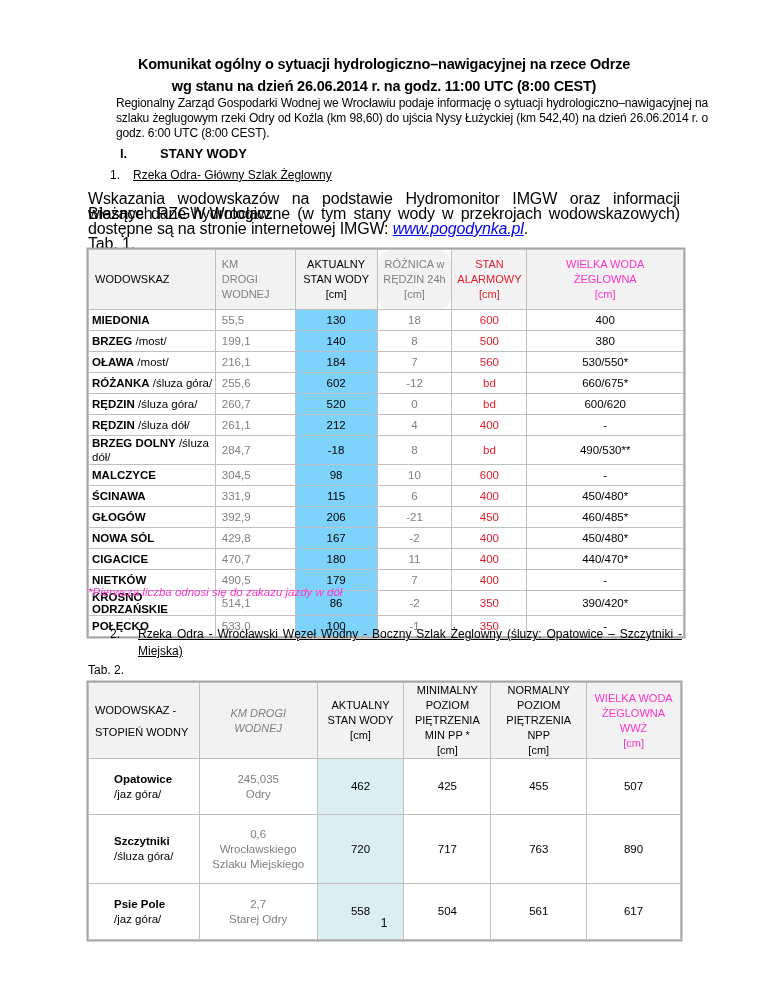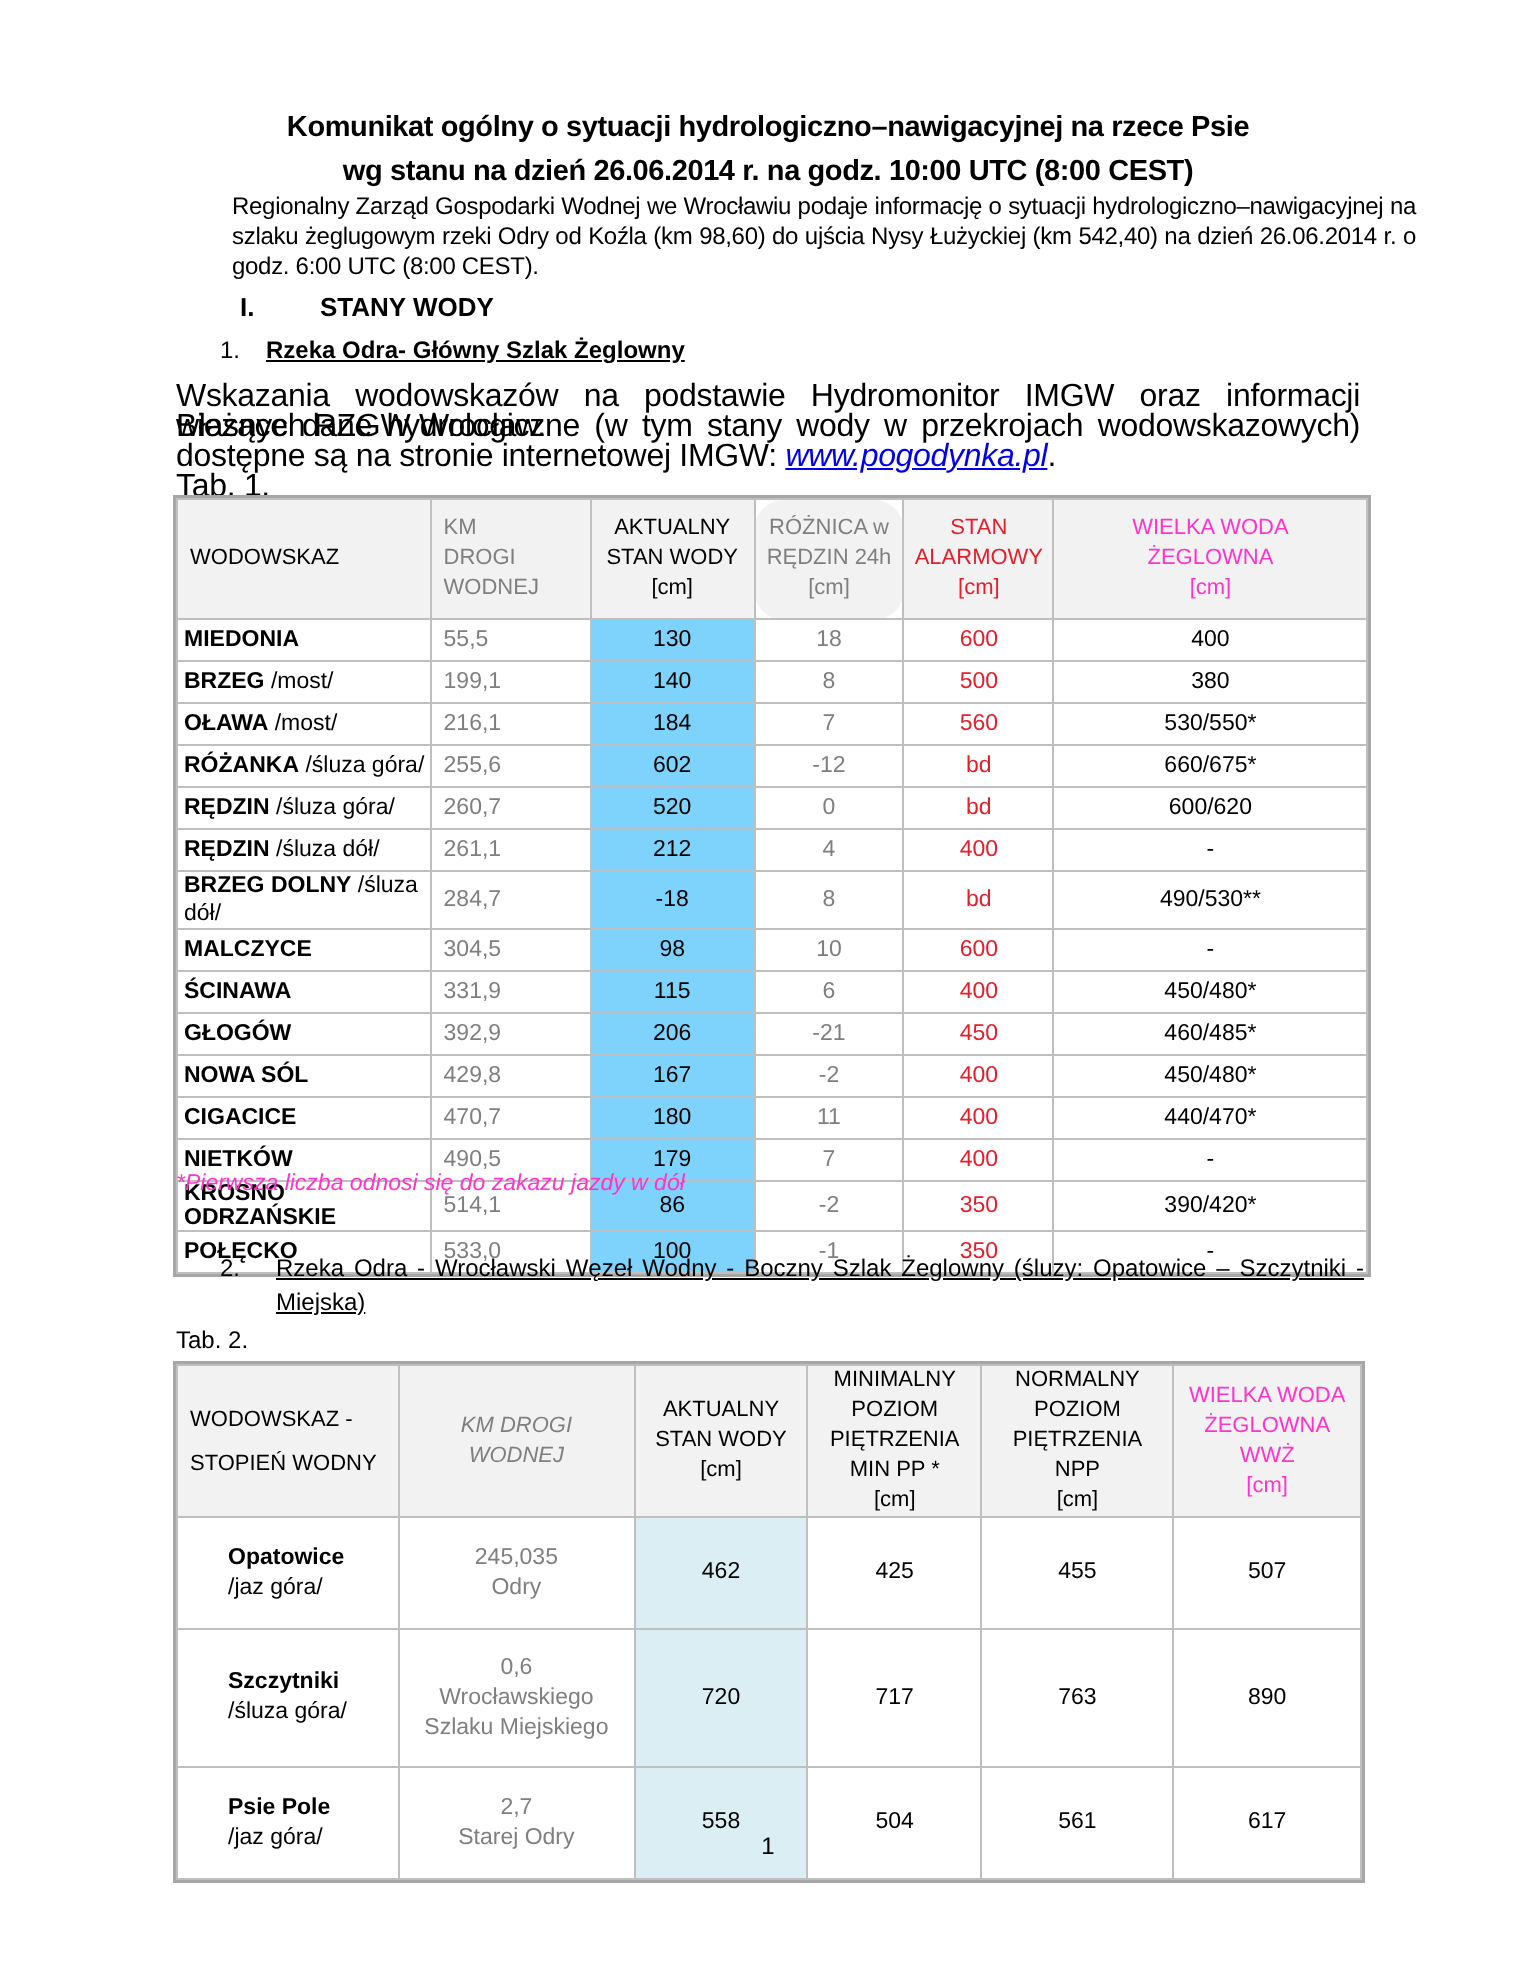--- a/index.html
+++ b/index.html
@@ -24,21 +24,21 @@
   }
   .section-heading {
     position: absolute; left: 120px; top: 146px;
     font-weight: bold; font-size: 13px;
   }
   .section-heading .num { display: inline-block; width: 40px; }
   .sub-heading {
     position: absolute; left: 110px; top: 168px; font-size: 12px;
   }
   .sub-heading .num { display: inline-block; width: 23px; }
-  .sub-heading .txt { text-decoration: underline; font-weight: bold; }
+  .sub-heading .txt { text-decoration: underline; }
   .para {
     position: absolute; left: 88px; width: 592px; font-size: 16px; line-height: 15px;
     text-align: justify; letter-spacing: -0.15px;
   }
   .link { color: #0000ee; text-decoration: underline; font-style: italic; }
   table { border-collapse: collapse; position: absolute; }
   td, th { border: 1px solid #bfbfbf; font-weight: normal; }
   #tab1 { left: 88px; top: 249px; width: 596px; font-size: 11.5px; }
   #tab1 { box-shadow: 0 0 0 1.5px #a6a6a6; }
   #tab1 th { background: #f2f2f2; height: 60px; vertical-align: middle; line-height: 15px; text-align: center; padding: 0 2px; font-size: 11px; }
@@ -80,22 +80,22 @@
   .nm-line2 { display: block; font-weight: normal; }
   .km-line { display: block; }
   .page-number { position: absolute; left: 0; width: 768px; text-align: center; top: 916px; font-size: 12px; }
 </style>
 </head>
 <body>
 
 <div class="page">
 
   <div class="title">
-    <div>Komunikat ogólny o sytuacji hydrologiczno–nawigacyjnej na rzece Psie</div>
-    <div>wg stanu na dzień 26.06.2014 r. na godz. 10:00 UTC (8:00 CEST)</div>
+    <div>Komunikat ogólny o sytuacji hydrologiczno–nawigacyjnej na rzece Odrze</div>
+    <div>wg stanu na dzień 26.06.2014 r. na godz. 11:00 UTC (8:00 CEST)</div>
   </div>
 
   <div class="intro">Regionalny Zarząd Gospodarki Wodnej we Wrocławiu podaje informację o sytuacji hydrologiczno–nawigacyjnej na szlaku żeglugowym rzeki Odry od Koźla (km 98,60) do ujścia Nysy Łużyckiej (km 542,40) na dzień 26.06.2014 r. o godz. 6:00 UTC (8:00 CEST).</div>
 
   <div class="section-heading">
     <span class="num">I.</span><span>STANY WODY</span>
   </div>
 
   <div class="sub-heading">
     <span class="num">1.</span><span class="txt">Rzeka Odra- Główny Szlak Żeglowny</span>

